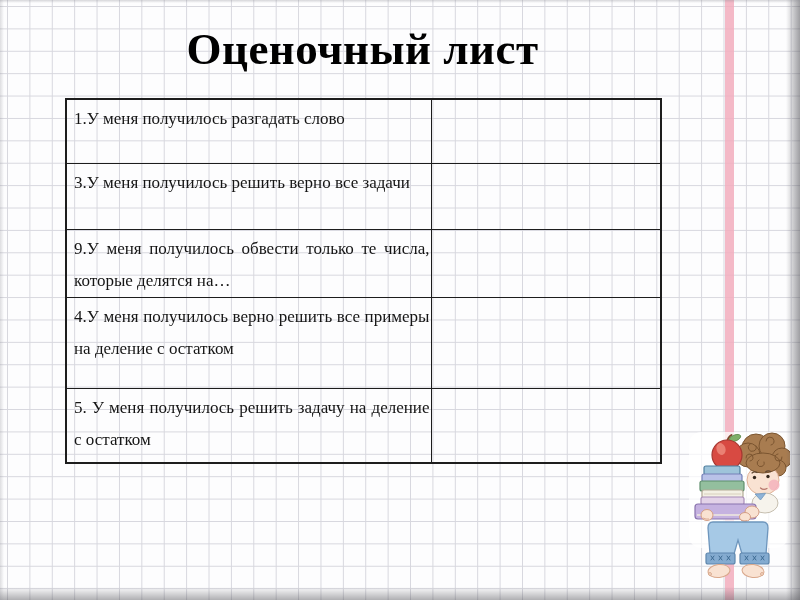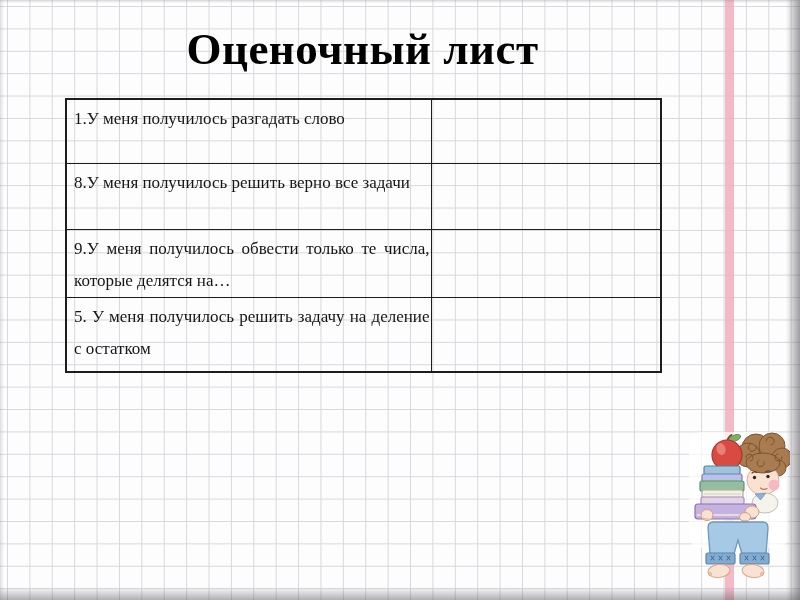--- a/index.html
+++ b/index.html
@@ -63,25 +63,29 @@
     <colgroup>
         <col style="width:365px">
         <col style="width:230px">
       </colgroup>
     <tbody>
       <tr class="r0">
         <td class="label-cell">1.У меня получилось разгадать слово</td>
         <td class="value-cell"></td>
       </tr>
       <tr class="r1">
-        <td class="label-cell">8.У меня получилось решить верно все задачи</td>
+        <td class="label-cell">3.У меня получилось решить верно все задачи</td>
         <td class="value-cell"></td>
       </tr>
       <tr class="r2">
         <td class="label-cell">9.У меня получилось обвести только те числа, которые делятся на…</td>
+        <td class="value-cell"></td>
+      </tr>
+      <tr class="r3">
+        <td class="label-cell">4.У меня получилось верно решить все примеры на деление с остатком</td>
         <td class="value-cell"></td>
       </tr>
       <tr class="r4">
         <td class="label-cell">5. У меня получилось решить задачу на деление с остатком</td>
         <td class="value-cell"></td>
       </tr>
     </tbody>
   </table>
 
   <svg class="boy" width="104" height="156" viewBox="0 0 104 156">

